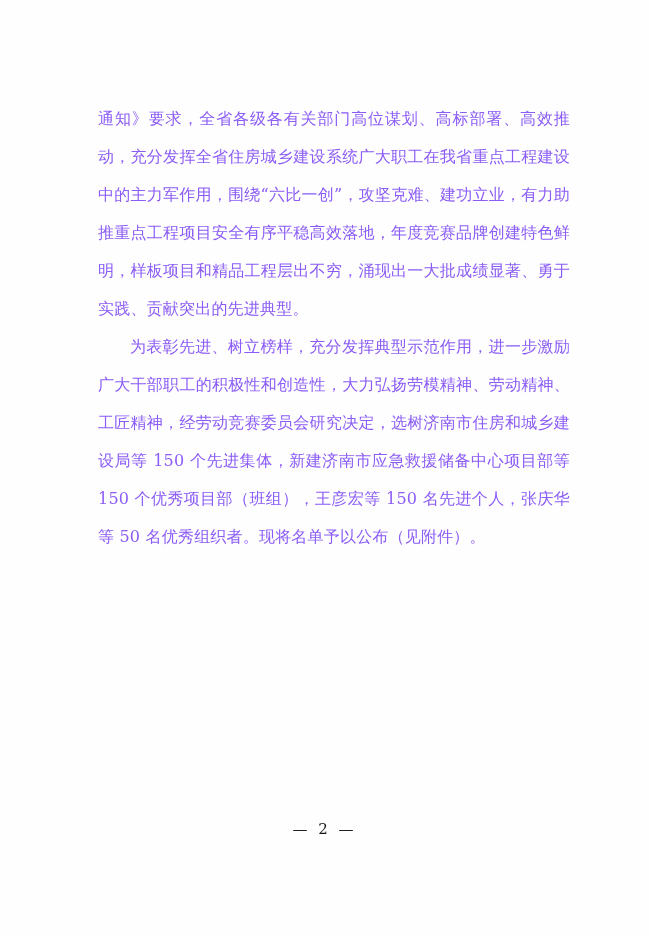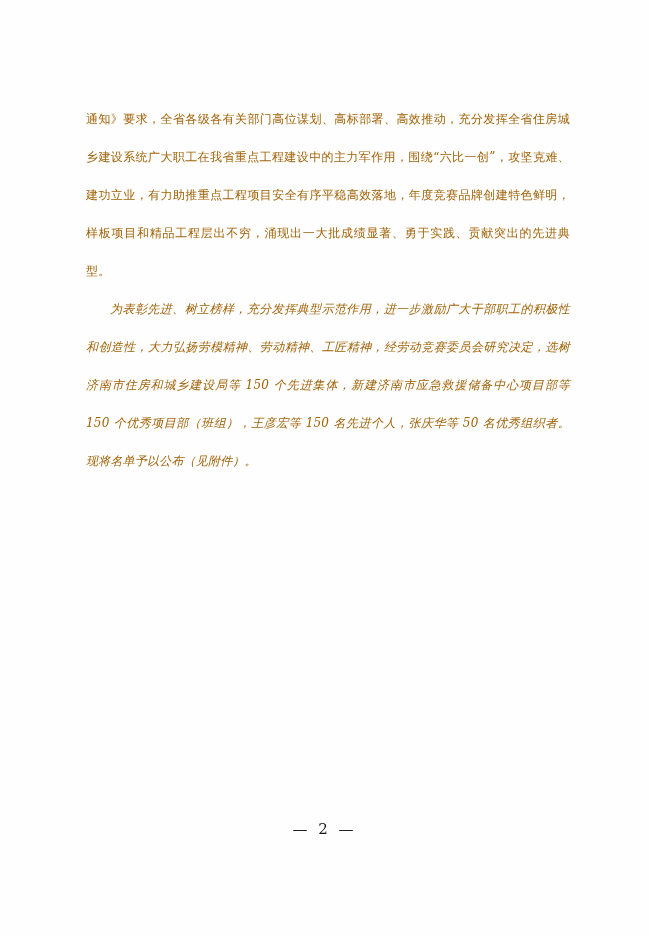--- a/index.html
+++ b/index.html
@@ -22,32 +22,31 @@
     height: 936px;
     background: #fefefe;
   }
   .content {
     position: absolute;
     left: 82px;
     top: 100px;
     width: 488px;
   }
   .para {
-    font-size: 12px;
+    font-size: 16px;
     line-height: 38px;
     letter-spacing: 0.2px;
     text-align: justify;
     text-justify: inter-ideograph;
-    margin: 0 0 0 4px;
-    color: #a16207;
+    margin: 0 0 0 16px;
+    color: #8b5cf6;
     font-weight: 500;
   }
   .para.indent {
     text-indent: 2em;
-    font-style: italic;
   }
   .footer {
     position: absolute;
     left: 0;
     top: 820px;
     width: 649px;
     text-align: center;
     font-size: 15px;
     color: #161616;
     letter-spacing: 3px;

